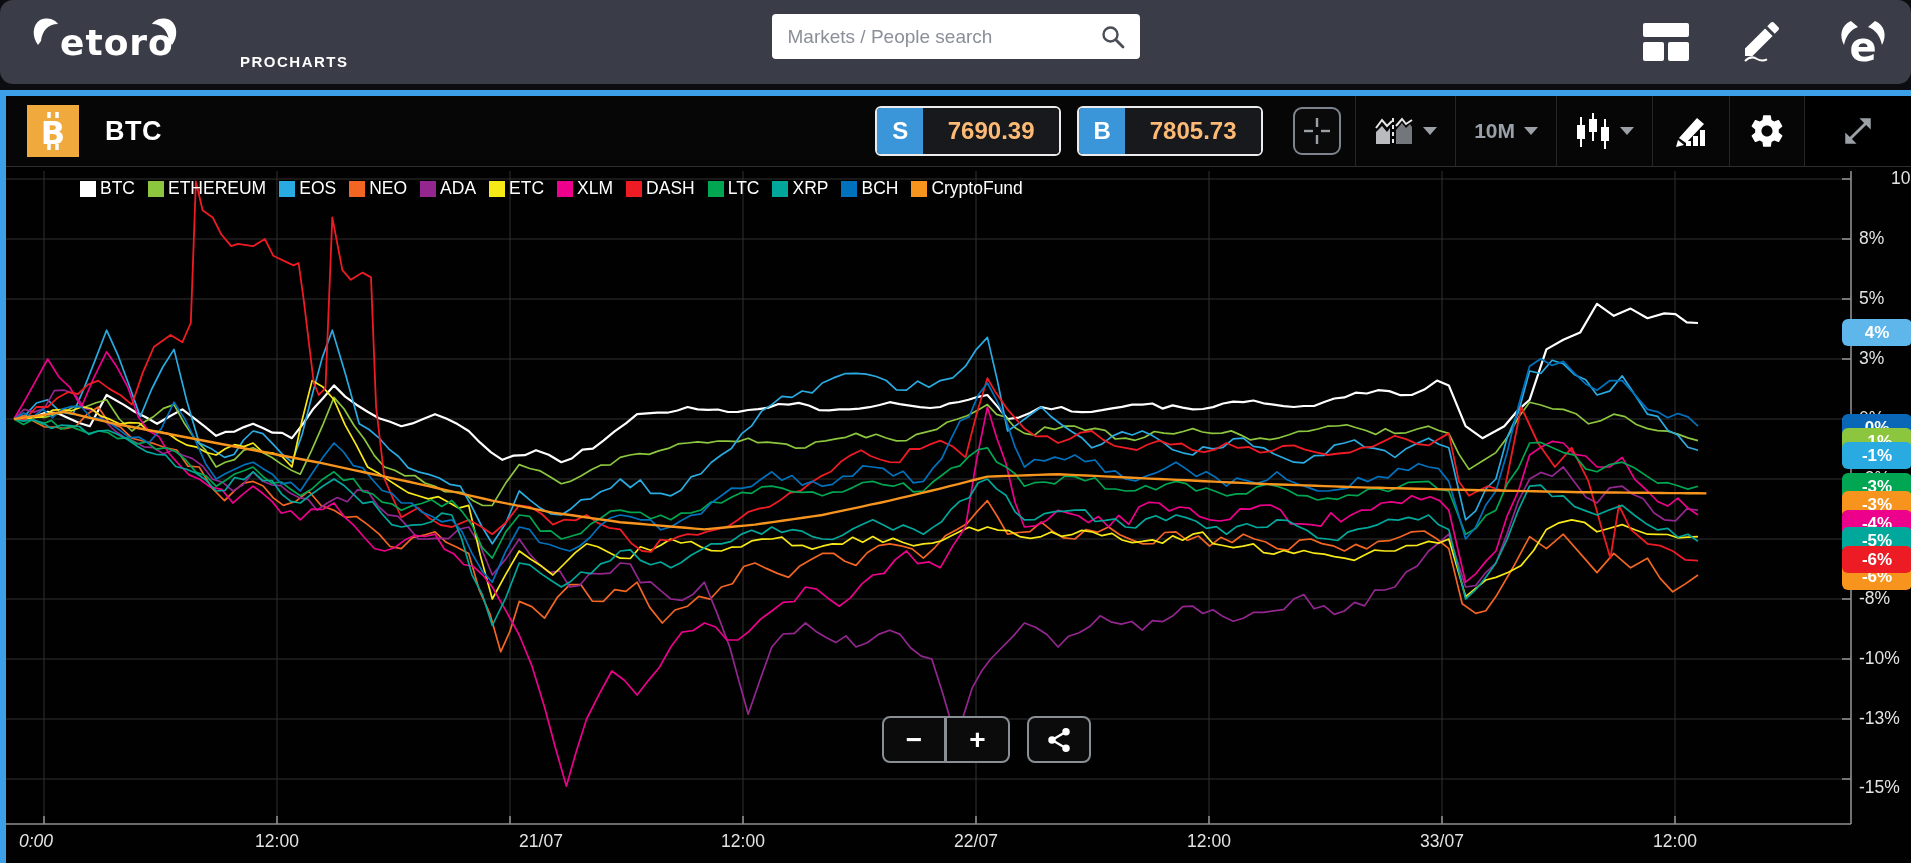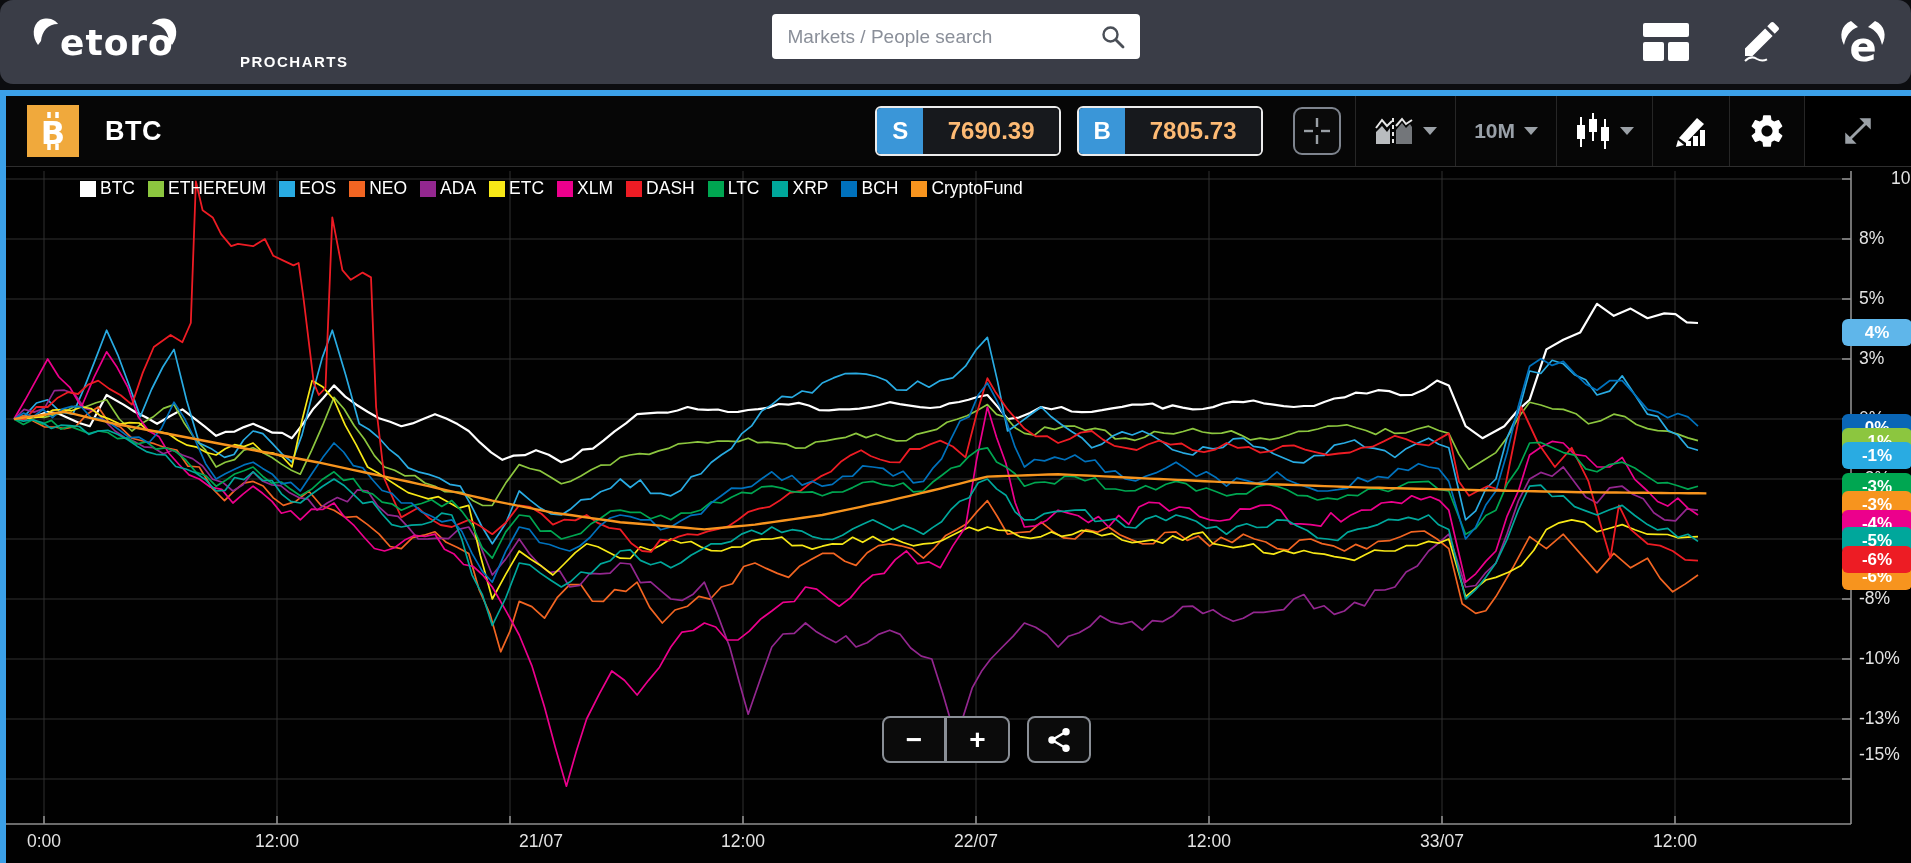--- a/index.html
+++ b/index.html
@@ -300,36 +300,36 @@
         <div class="ylab" style="top: 1px; margin-left: 32px;">10%</div>
         <div class="ylab" style="top: 61px;">8%</div>
         <div class="ylab" style="top: 121px;">5%</div>
         <div class="ylab" style="top: 181px;">3%</div>
         <div class="ylab" style="top: 241px;">0%</div>
         <div class="ylab" style="top: 301px;">-3%</div>
         <div class="ylab" style="top: 361px;">-5%</div>
         <div class="ylab" style="top: 421px;">-8%</div>
         <div class="ylab" style="top: 481px;">-10%</div>
         <div class="ylab" style="top: 541px;">-13%</div>
-        <div class="ylab" style="top: 577px;">-15%</div>
+        <div class="ylab" style="top: 610px;">-15%</div>
       </div>
     <div id="badges">
         <div class="badge" style="background: rgb(95, 182, 234); top: 151.62px;">4%</div>
         <div class="badge" style="background: rgb(10, 102, 182); top: 246.9px;">0%</div>
         <div class="badge" style="background: rgb(140, 198, 63); top: 261.3px;">-1%</div>
         <div class="badge" style="background: rgb(41, 171, 226); top: 274.5px;">-1%</div>
         <div class="badge" style="background: rgb(0, 166, 81); top: 305.7px;">-3%</div>
         <div class="badge" style="background: rgb(247, 148, 30); top: 323.7px;">-3%</div>
         <div class="badge" style="background: rgb(236, 0, 140); top: 342.9px;">-4%</div>
         <div class="badge" style="background: rgb(0, 167, 155); top: 359.7px;">-5%</div>
         <div class="badge" style="background: rgb(247, 148, 30); top: 395.7px;">-6%</div>
         <div class="badge" style="background: rgb(237, 28, 36); top: 378.9px;">-6%</div>
       </div>
     <div id="xlabels">
-        <div class="xlab" style="left: 38px;">0:00</div>
+        <div class="xlab" style="left: 30px; font-style: italic;">0:00</div>
         <div class="xlab" style="left: 271px;">12:00</div>
         <div class="xlab" style="left: 504px; margin-left: 31px;">21/07</div>
         <div class="xlab" style="left: 737px;">12:00</div>
         <div class="xlab" style="left: 970px;">22/07</div>
         <div class="xlab" style="left: 1203px;">12:00</div>
         <div class="xlab" style="left: 1436px;">33/07</div>
         <div class="xlab" style="left: 1669px;">12:00</div>
       </div>
     <div class="zoomctl">
       <div class="zbtn minus">−</div>

